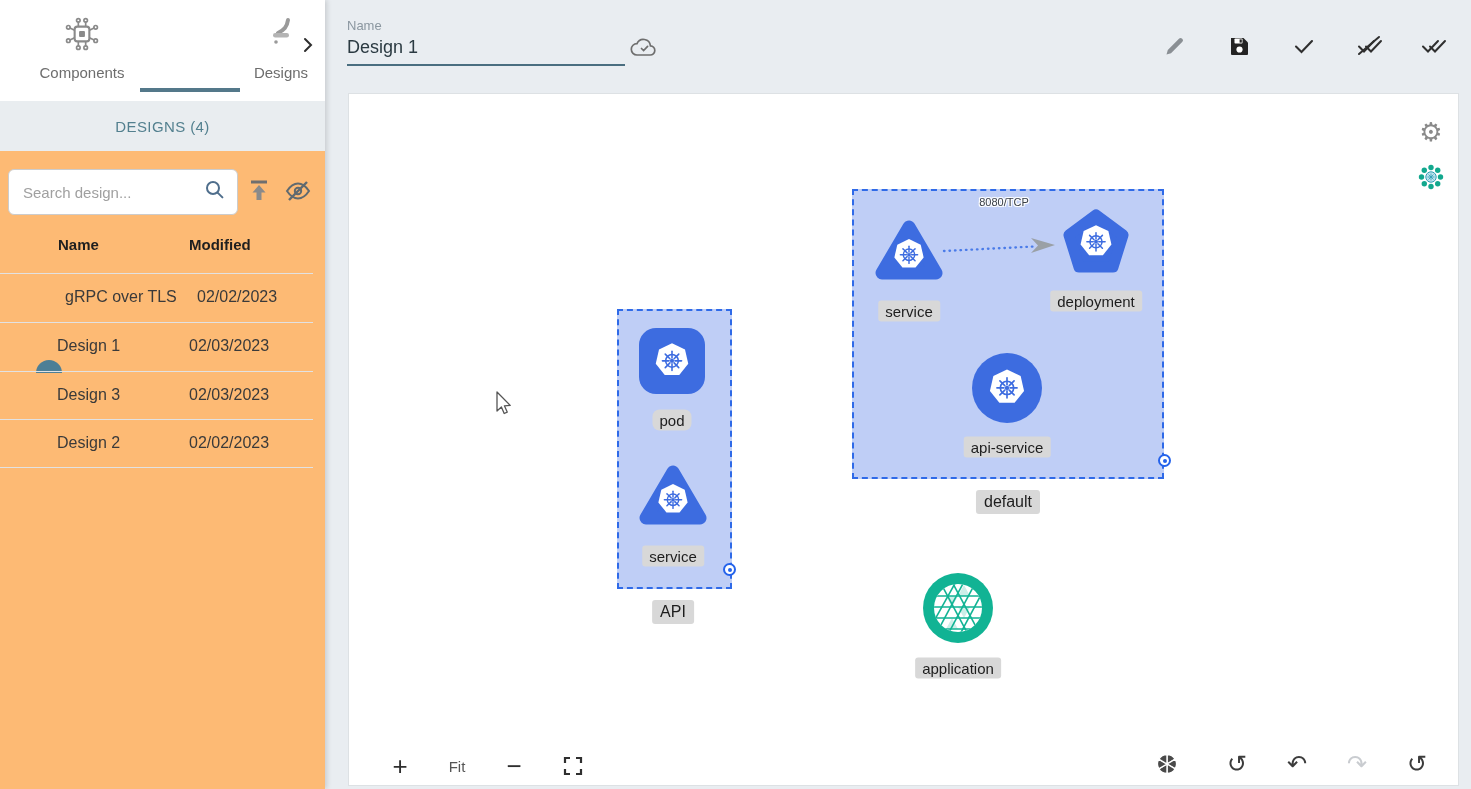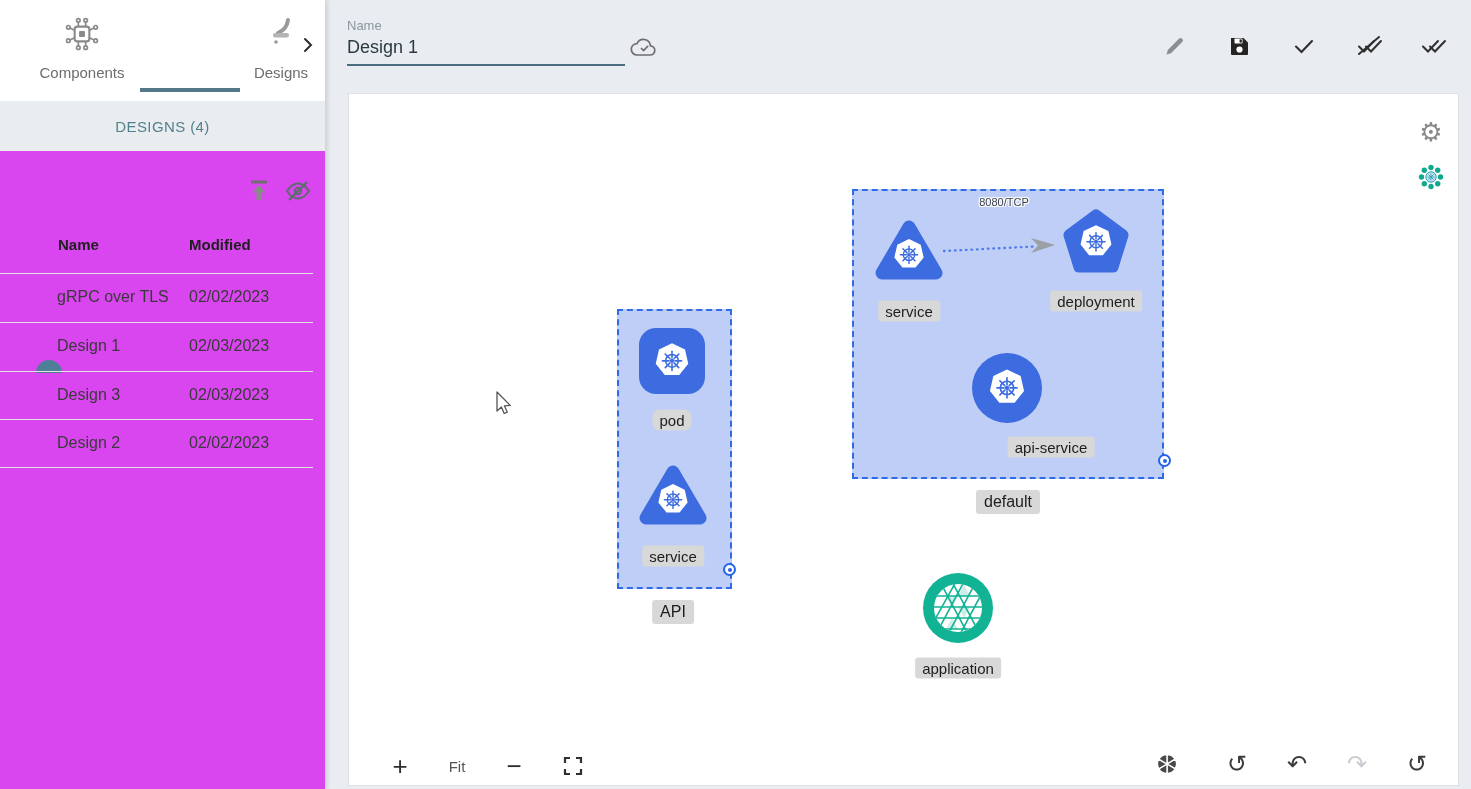--- a/index.html
+++ b/index.html
@@ -3,21 +3,21 @@
 <meta charset="utf-8">
 <style>
   html,body{margin:0;padding:0;}
   body{
     width:1471px;height:789px;overflow:hidden;position:relative;
     font-family:"Liberation Sans", sans-serif;
     background:#e9edf1;
   }
   .abs{position:absolute;}
   
-  .sidebar{position:absolute;left:0;top:0;width:325px;height:789px;background:#d946ef;
+  .sidebar{position:absolute;left:0;top:0;width:325px;height:789px;background:#fdba74;
     box-shadow:2px 0 5px rgba(0,0,0,.14);z-index:5;}
   .tabs{position:absolute;left:0;top:0;width:325px;height:101px;background:#fff;}
   .tab{position:absolute;top:8px;text-align:center;color:#6d6d6d;font-size:15px;cursor:pointer;}
   .tab .ticon{display:block;height:52px;display:flex;align-items:center;justify-content:center;}
   .tab-label{display:block;margin-top:4px;}
   .tab.active .tab-label{color:#2e2e2e;}
   .tab-underline{position:absolute;left:140px;top:88px;width:100px;height:4px;background:#54788a;}
   .chev{position:absolute;left:302px;top:36px;}
   .section-head{position:absolute;left:0;top:101px;width:325px;height:50px;background:#e9edf0;
     display:flex;align-items:center;justify-content:center;color:#53808f;font-size:15px;letter-spacing:.4px;}
@@ -142,41 +142,50 @@
           <polyline points="3,3 9,9 3,15" fill="none" stroke="#2e2e2e" stroke-width="2" stroke-linecap="round"></polyline>
         </svg>
     </span>
     <div class="tab-underline"></div>
   </div>
 
   <div class="section-head">
     <span>DESIGNS (4)</span>
   </div>
 
+  <div class="searchwrap">
+    <input type="text" placeholder="Search design..." style="">
+    <span class="search-ic">
+      <svg width="24" height="24" viewBox="0 0 24 24">
+        <circle cx="10" cy="10" r="6" fill="none" stroke="#4f6e8c" stroke-width="2"></circle>
+        <line x1="14.6" y1="14.6" x2="19.4" y2="19.4" stroke="#4f6e8c" stroke-width="2" stroke-linecap="round"></line>
+      </svg>
+    </span>
+  </div>
   <span class="side-ic" style="left:247px;">
     <svg width="24" height="26" viewBox="0 0 24 26">
       <line x1="4" y1="4" x2="20" y2="4" stroke="#6f6f6f" stroke-width="3"></line>
       <path d="M12 7 L5.5 14.5 H9.5 V22 H14.5 V14.5 H18.5 Z" fill="#8a8a8a"></path>
     </svg>
   </span>
   <span class="side-ic" style="left:284px;">
     <svg width="28" height="26" viewBox="0 0 28 26">
       <path d="M3 13 C7 7 11 5.5 14 5.5 C17 5.5 21 7 25 13 C21 19 17 20.5 14 20.5 C11 20.5 7 19 3 13 Z" fill="none" stroke="#5f6a70" stroke-width="2"></path>
       <circle cx="14" cy="13" r="3.2" fill="none" stroke="#5f6a70" stroke-width="2"></circle>
       <line x1="5" y1="22" x2="23" y2="4" stroke="#5f6a70" stroke-width="2.4"></line>
     </svg>
   </span>
 
   <div class="thead">
     <span class="c1">Name</span>
     <span class="c2">Modified</span>
   </div>
   <div class="tdiv" style="top:273px;"></div>
 
-  <div class="trow" style="top:274px;">
+  <div class="trow" style="top:274px;margin-left:8px;">
     <span class="c1">gRPC over TLS</span>
     <span class="c2">02/02/2023</span>
   </div>
   <div class="tdiv" style="top:322px;"></div>
   <div class="trow" style="top:323px;">
     <span class="c1">Design 1</span>
     <span class="c2">02/03/2023</span>
   </div>
   <div class="avatar-peek"></div>
   <div class="tdiv" style="top:371px;"></div>
@@ -304,21 +313,21 @@
           <use href="#k8s-emblem"></use>
         </svg>
     </div>
     <div class="chip" style="left:747px;top:207px;">deployment</div>
     <div class="node" style="left:623px;top:259px;width:70px;height:70px;">
       <div class="nshape circle-shape"></div>
       <svg class="emblem" style="left:14px;top:13px;" width="42" height="42" viewBox="0 0 48 48">
           <use href="#k8s-emblem"></use>
         </svg>
     </div>
-    <div class="chip" style="left:658px;top:353px;margin-left:44px;">api-service</div>
+    <div class="chip" style="left:658px;top:353px;">api-service</div>
     <div class="handle" style="left:809px;top:360px;">
         <span class="dot"></span>
       </div>
     <div class="chip gchip" style="left:659px;top:408px;">default</div>
 
     <div class="node" style="left:573px;top:478px;width:72px;height:72px;">
       <svg width="72" height="72" viewBox="0 0 72 72">
         <circle cx="36" cy="36" r="35" fill="#11b394"></circle>
         <clipPath id="appclip">
             <circle cx="36" cy="36" r="24"></circle>

